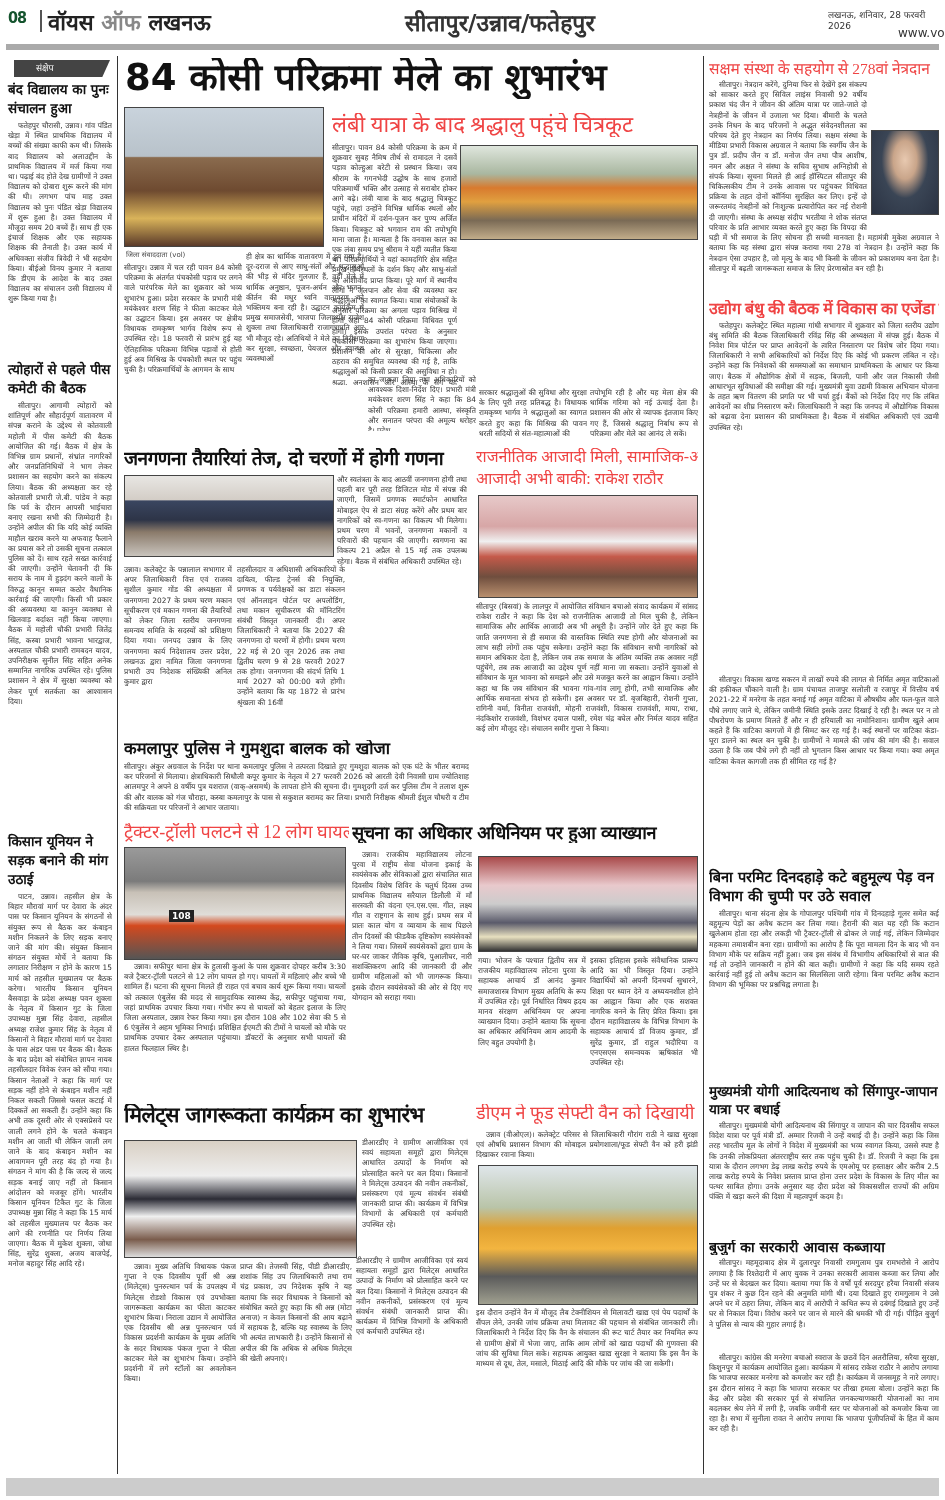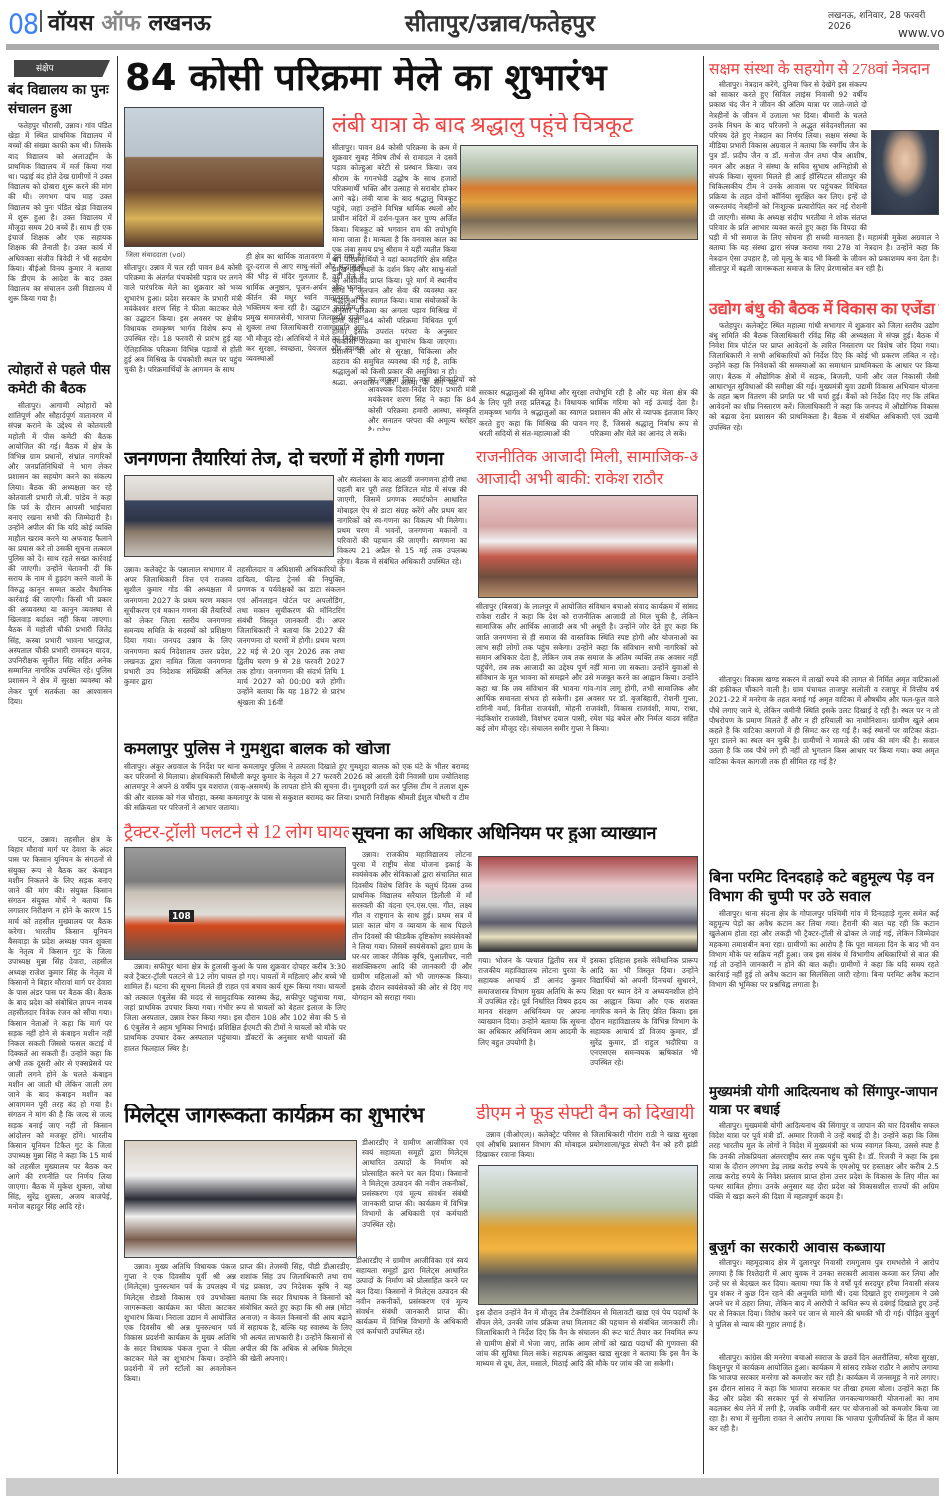--- a/index.html
+++ b/index.html
@@ -1,18 +1,18 @@
 <!DOCTYPE html>
 <html><head>
 <meta charset="utf-8">
 <style>
 *{box-sizing:border-box;margin:0;padding:0}
 body{width:945px;height:1500px;background:#fff;font-family:"DejaVu Sans",sans-serif;color:#222;overflow:hidden;position:relative}
 .abs{position:absolute}
-.masthead-pg{left:8px;top:8px;font-size:28px;font-weight:normal;color:#3b82f6;letter-spacing:-1px;font-family:"DejaVu Sans Condensed","DejaVu Sans",sans-serif}
+.masthead-pg{left:8px;top:8px;font-size:16px;font-weight:bold;color:#14532d;letter-spacing:-1px;font-family:"DejaVu Sans Condensed","DejaVu Sans",sans-serif}
 .masthead-bar{left:40px;top:10px;width:2px;height:22px;background:#555}
 .masthead-title{left:48px;top:6px;font-size:22px;font-weight:bold;color:#222}
 .masthead-title .gray{color:#888}
 .masthead-edition{left:405px;top:6px;font-size:23px;font-weight:bold;color:#333}
 .masthead-date{left:828px;top:8px;font-size:9px;color:#333}
 .masthead-url{left:898px;top:26px;font-size:12px;color:#333}
 .rule-top{left:6px;top:44px;width:933px;height:6px;background:#aaa}
 .rule-bottom{left:6px;top:1478px;width:933px;height:18px;background:#ccc}
 .col-rule{width:1px;background:#333}
 .text{font-size:7.4px;line-height:10.2px;color:#333;text-align:justify;overflow:hidden;word-break:break-word}
@@ -56,20 +56,21 @@
   <div class="side-h">बंद विद्यालय का पुनः संचालन हुआ</div>
   <div class="text" style="height:226px;margin-top:3px;text-indent:10px">फतेहपुर चौरासी, उन्नाव। गांव पंडित खेड़ा में स्थित प्राथमिक विद्यालय में बच्चों की संख्या काफी कम थी। जिसके बाद विद्यालय को अलाउद्दीन के प्राथमिक विद्यालय में मर्ज किया गया था। पढ़ाई बंद होते देख ग्रामीणों ने उक्त विद्यालय को दोबारा शुरू करने की मांग की थी। लगभग पांच माह उक्त विद्यालय को पुनः पंडित खेड़ा विद्यालय में शुरू हुआ है। उक्त विद्यालय में मौजूदा समय 20 बच्चें हैं। साथ ही एक इंचार्ज शिक्षक और एक सहायक शिक्षक की तैनाती है। उक्त कार्य में अधिवक्ता संजीव त्रिवेदी ने भी सहयोग किया। बीईओ विनय कुमार ने बताया कि डीएम के आदेश के बाद उक्त विद्यालय का संचालन उसी विद्यालय में शुरू किया गया है।</div>
 </div>
 
 <div class="abs" style="left:8px;top:360px;width:104px">
   <div class="side-h">त्योहारों से पहले पीस कमेटी की बैठक</div>
   <div class="text" style="height:455px;margin-top:3px;text-indent:10px">सीतापुर। आगामी त्योहारों को शांतिपूर्ण और सौहार्दपूर्ण वातावरण में संपन्न कराने के उद्देश्य से कोतवाली महोली में पीस कमेटी की बैठक आयोजित की गई। बैठक में क्षेत्र के विभिन्न ग्राम प्रधानों, संभ्रांत नागरिकों और जनप्रतिनिधियों ने भाग लेकर प्रशासन का सहयोग करने का संकल्प लिया। बैठक की अध्यक्षता कर रहे कोतवाली प्रभारी जे.बी. पांडेय ने कहा कि पर्व के दौरान आपसी भाईचारा बनाए रखना सभी की जिम्मेदारी है। उन्होंने अपील की कि यदि कोई व्यक्ति माहौल खराब करने या अफवाह फैलाने का प्रयास करे तो उसकी सूचना तत्काल पुलिस को दें। साथ रहते सख्त कार्रवाई की जाएगी। उन्होंने चेतावनी दी कि सराय के नाम में हुड़दंग करने वालों के विरुद्ध कानून सम्मत कठोर वैधानिक कार्रवाई की जाएगी। किसी भी प्रकार की अव्यवस्था या कानून व्यवस्था से खिलवाड़ बर्दाश्त नहीं किया जाएगा। बैठक में महोली चौकी प्रभारी जितेंद्र सिंह, कस्बा प्रभारी भावना भारद्वाज, अस्पताल चौकी प्रभारी रामबदन यादव, उपनिरीक्षक सुनील सिंह सहित अनेक सम्मानित नागरिक उपस्थित रहे। पुलिस प्रशासन ने क्षेत्र में सुरक्षा व्यवस्था को लेकर पूर्ण सतर्कता का आश्वासन दिया।</div>
 </div>
 
 <div class="abs" style="left:8px;top:832px;width:104px">
+  <div class="side-h">किसान यूनियन ने सड़क बनाने की मांग उठाई</div>
   <div class="text" style="height:580px;margin-top:3px;text-indent:10px">पाटन, उन्नाव। तहसील क्षेत्र के बिहार मौरावां मार्ग पर देवारा के अंदर पास पर किसान यूनियन के संगठनों से संयुक्त रूप से बैठक कर कंबाइन मशीन निकलने के लिए सड़क बनाए जाने की मांग की। संयुक्त किसान संगठन संयुक्त मोर्चे ने बताया कि लगातार निरीक्षण न होने के कारण 15 मार्च को तहसील मुख्यालय पर बैठक करेगा। भारतीय किसान यूनियन बैसवाड़ा के प्रदेश अध्यक्ष पवन शुक्ला के नेतृत्व में किसान गुट के जिला उपाध्यक्ष मुन्ना सिंह देवारा, तहसील अध्यक्ष राजेश कुमार सिंह के नेतृत्व में किसानों ने बिहार मौरावां मार्ग पर देवारा के पास अंडर पास पर बैठक की। बैठक के बाद प्रदेश को संबोधित ज्ञापन नायब तहसीलदार विवेक रंजन को सौंपा गया। किसान नेताओं ने कहा कि मार्ग पर सड़क नहीं होने से कंबाइन मशीन नहीं निकल सकती जिससे फसल कटाई में दिक्कतें आ सकती हैं। उन्होंने कहा कि अभी तक दूसरी ओर से एक्सप्रेसवे पर जाली लगने होने के चलते कंबाइन मशीन आ जाती थी लेकिन जाली लग जाने के बाद कंबाइन मशीन का आवागमन पूरी तरह बंद हो गया है। संगठन ने मांग की है कि जल्द से जल्द सड़क बनाई जाए नहीं तो किसान आंदोलन को मजबूर होंगे। भारतीय किसान यूनियन टिकैत गुट के जिला उपाध्यक्ष मुन्ना सिंह ने कहा कि 15 मार्च को तहसील मुख्यालय पर बैठक कर आगे की रणनीति पर निर्णय लिया जाएगा। बैठक में मुकेश शुक्ला, जोधा सिंह, सुरेंद्र शुक्ला, अजय बाजपेई, मनोज बहादुर सिंह आदि रहे।</div>
 </div>
 
 <div class="abs h-big" style="left:125px;top:58px;font-size:37px;width:570px">84 कोसी परिक्रमा मेले का शुभारंभ</div>
 <div class="abs photo ph-crowd" style="left:124px;top:107px;width:200px;height:140px"></div>
 <div class="abs caption" style="left:126px;top:250px">जिला संवाददाता (vol)</div>
 <div class="abs text" style="left:124px;top:263px;width:118px;height:180px">सीतापुर। उन्नाव में चल रही पावन 84 कोसी परिक्रमा के अंतर्गत पंचकोसी पड़ाव पर लगने वाले पारंपरिक मेले का शुक्रवार को भव्य शुभारंभ हुआ। प्रदेश सरकार के प्रभारी मंत्री मयंकेश्वर शरण सिंह ने फीता काटकर मेले का उद्घाटन किया। इस अवसर पर क्षेत्रीय विधायक रामकृष्ण भार्गव विशेष रूप से उपस्थित रहे। 18 फरवरी से प्रारंभ हुई यह ऐतिहासिक परिक्रमा विभिन्न पड़ावों से होती हुई अब मिश्रिख के पंचकोशी स्थल पर पहुंच चुकी है। परिक्रमार्थियों के आगमन के साथ</div>
 <div class="abs text" style="left:246px;top:252px;width:118px;height:190px">ही क्षेत्र का धार्मिक वातावरण में डूब गया है। दूर-दराज से आए साधु-संतों और श्रद्धालुओं की भीड़ से मंदिर गुलजार हैं, वहीं मेले में धार्मिक अनुष्ठान, पूजन-अर्चन और भजन-कीर्तन की मधुर ध्वनि वातावरण को भक्तिमय बना रही है। उद्घाटन कार्यक्रम में प्रमुख समाजसेवी, भाजपा जिलाध्यक्ष राजेश शुक्ला तथा जिलाधिकारी राजागणपति आर भी मौजूद रहे। अतिथियों ने मेले का निरीक्षण कर सुरक्षा, स्वच्छता, पेयजल और स्वास्थ्य व्यवस्थाओं</div>
 <div class="abs text" style="left:368px;top:375px;width:108px;height:56px">का जायजा लिया तथा अधिकारियों को आवश्यक दिशा-निर्देश दिए। प्रभारी मंत्री मयंकेश्वर शरण सिंह ने कहा कि 84 कोसी परिक्रमा हमारी आस्था, संस्कृति और सनातन परंपरा की अमूल्य धरोहर है। प्रदेश</div>
 <div class="abs text" style="left:479px;top:388px;width:108px;height:56px">सरकार श्रद्धालुओं की सुविधा और सुरक्षा के लिए पूरी तरह प्रतिबद्ध है। विधायक रामकृष्ण भार्गव ने श्रद्धालुओं का स्वागत करते हुए कहा कि मिश्रिख की पावन धरती सदियों से संत-महात्माओं की</div>

